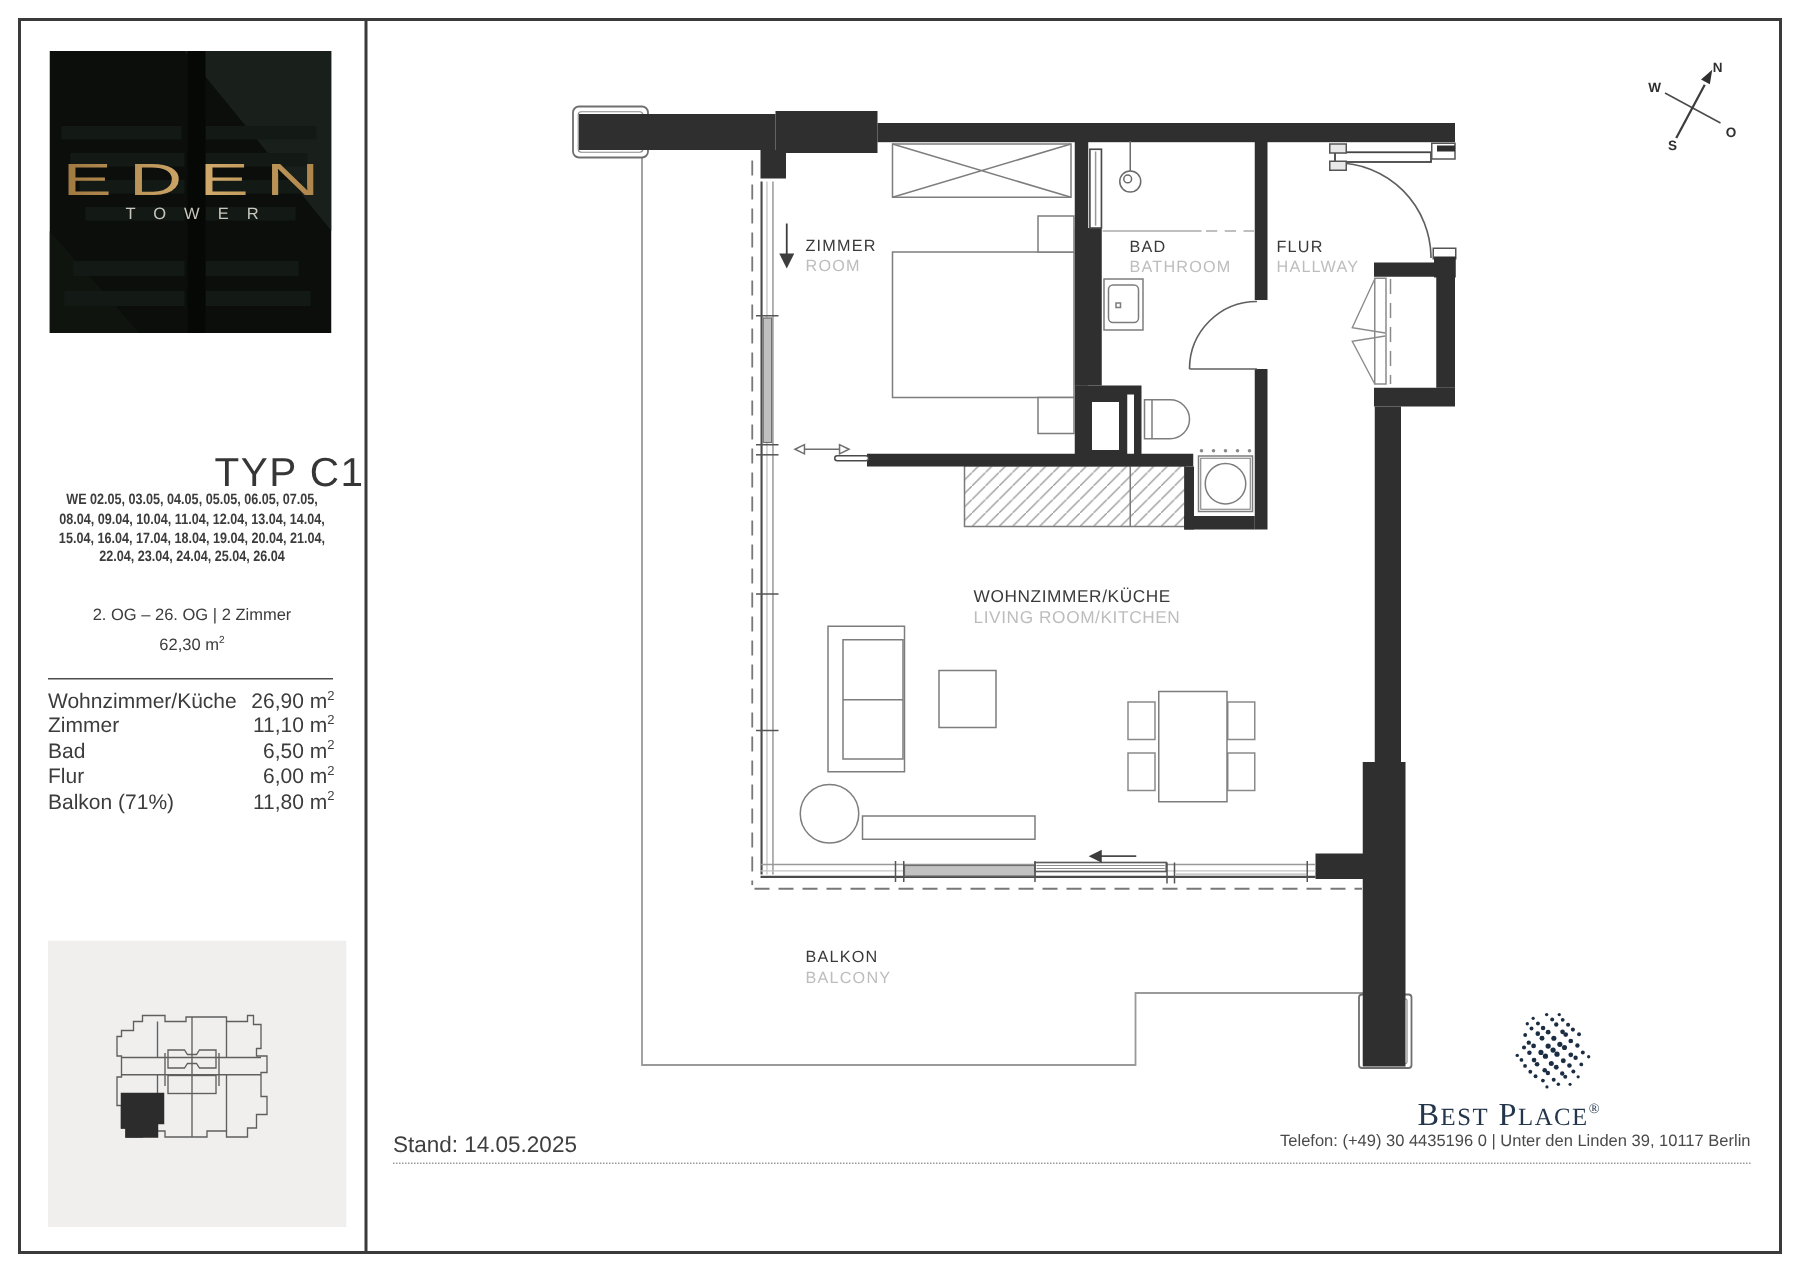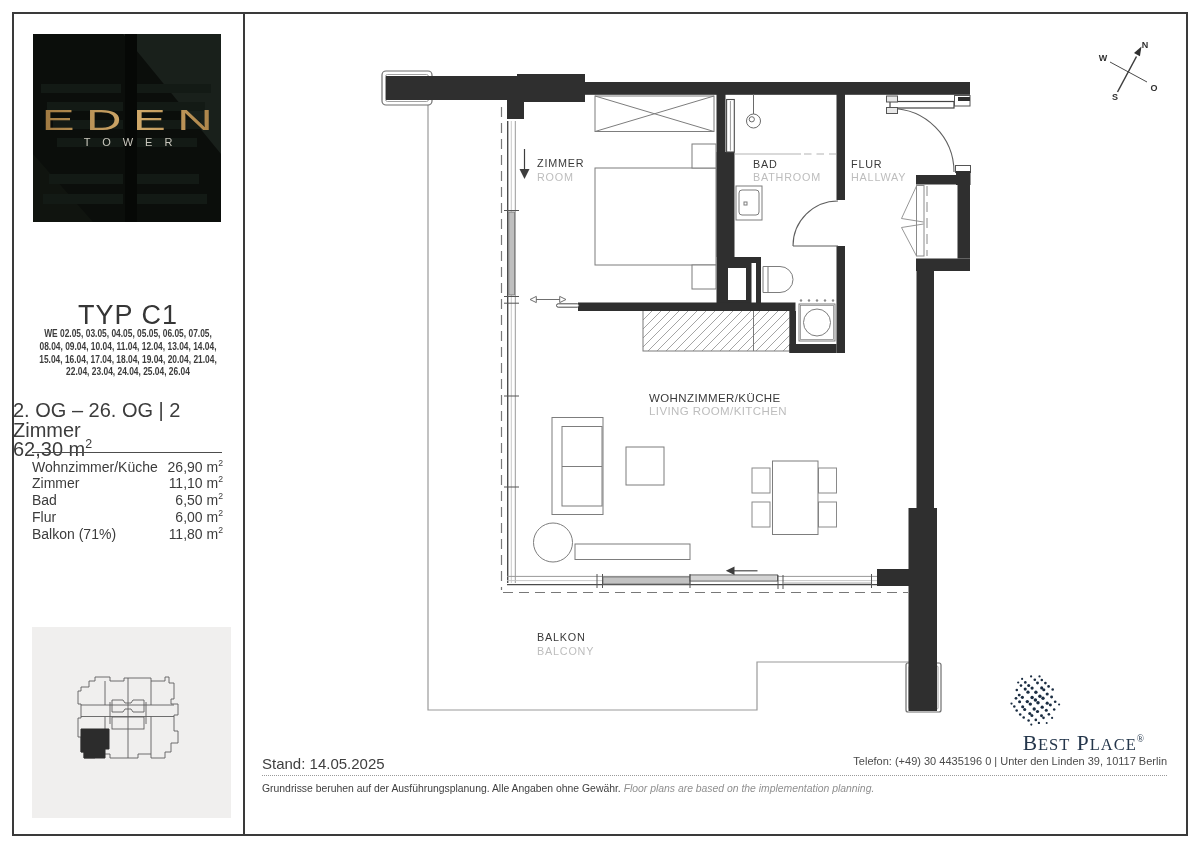--- a/index.html
+++ b/index.html
@@ -40,25 +40,25 @@
           <stop offset="0.5" stop-color="#d2ab6c"></stop>
           <stop offset="1" stop-color="#a87f45"></stop>
 </linearGradient>
       </defs>
 <g transform="translate(100,0)">
         <text x="0" y="96" transform="scale(1.64,1)" fill="url(#gold)" font-size="30" letter-spacing="7" text-anchor="middle" font-family="Liberation Sans,sans-serif">EDEN</text>
       </g>
 <text x="101" y="112" fill="#c9c7bd" font-size="11" letter-spacing="12" text-anchor="middle" font-family="Liberation Sans,sans-serif">TOWER</text>
 </svg>
 
-<div class="abs" style="left:13px;top:300px;width:230px;text-align:center;font-size:27px;letter-spacing:1px;color:#363636">TYP C1</div>
+<div class="abs" style="left:13px;top:300px;width:230px;text-align:right;font-size:27px;letter-spacing:1px;color:#363636">TYP C1</div>
 
 <div class="abs" style="left:13px;top:328px;width:230px;text-align:center;font-size:10px;font-weight:bold;line-height:12.8px;color:#3c3c3c;white-space:nowrap;transform:scaleX(0.84);transform-origin:115px 0">WE 02.05, 03.05, 04.05, 05.05, 06.05, 07.05,<br>08.04, 09.04, 10.04, 11.04, 12.04, 13.04, 14.04,<br>15.04, 16.04, 17.04, 18.04, 19.04, 20.04, 21.04,<br>22.04, 23.04, 24.04, 25.04, 26.04</div>
 
-<div class="abs" style="left:13px;top:401px;width:230px;font-size:20px;line-height:19.5px;color:#3c3c3c">2. OG – 26. OG | 2 Zimmer<br>62,30 m<sup class="m2">2</sup></div>
+<div class="abs" style="left:13px;top:401px;width:230px;text-align:center;font-size:11px;line-height:19.5px;color:#3c3c3c">2. OG – 26. OG | 2 Zimmer<br>62,30 m<sup class="m2">2</sup></div>
 
 <div class="abs" style="left:32px;top:452px;width:190px;height:1px;background:#4d4d4d"></div>
 
 <div class="abs" style="left:32px;top:458.5px;width:191px;font-size:14px;line-height:16.9px;color:#3c3c3c">
 <div style="display:flex;justify-content:space-between">
         <span>Wohnzimmer/Küche</span>
         <span>26,90 m<sup class="m2">2</sup></span>
       </div>
 <div style="display:flex;justify-content:space-between">
         <span>Zimmer</span>
@@ -413,22 +413,21 @@
 <circle cx="1038.4" cy="722.9" r="1.17"></circle>
 <circle cx="1043.0" cy="717.8" r="1.34"></circle>
 <circle cx="1048.4" cy="714.3" r="1.33"></circle>
 <circle cx="1053.7" cy="709.6" r="1.26"></circle>
 <circle cx="1058.6" cy="704.5" r="1.09"></circle>
 <circle cx="1046.2" cy="722.9" r="1.02"></circle>
 <circle cx="1051.6" cy="717.9" r="1.07"></circle>
 </g>
 </svg>
 
-<div class="abs" style="left:945px;top:731px;width:200px;text-align:right;font-family:'Liberation Serif',serif;color:#24364b;font-size:21.5px;letter-spacing:1px">B<span style="font-size:16.5px">EST</span> P<span style="font-size:16.5px">LACE</span><span style="font-size:9.5px;vertical-align:8px">®</span></div>
+<div class="abs" style="left:945px;top:731px;width:200px;text-align:left;font-family:'Liberation Serif',serif;color:#24364b;font-size:21.5px;letter-spacing:1px">B<span style="font-size:16.5px">EST</span> P<span style="font-size:16.5px">LACE</span><span style="font-size:9.5px;vertical-align:8px">®</span></div>
 
 <div class="abs" style="left:262px;top:754.5px;font-size:15px;color:#3f3f3f">Stand: 14.05.2025</div>
 
 <div class="abs" style="left:767px;top:754.5px;width:400px;text-align:right;font-size:11px;color:#4a4a4a">Telefon: (+49) 30 4435196 0 | Unter den Linden 39, 10117 Berlin</div>
 
 <div class="abs" style="left:262px;top:775px;width:905px;height:0;border-top:1px dotted #9a9a9a"></div>
 
-<div class="abs" style="left:262px;top:783px;font-size:10.4px;color:#3f3f3f">Grundrisse beruhen auf der Ausführungsplanung. Alle Angaben ohne Gewähr. <span style="color:#8f8f8f;font-style:italic">Floor plans are based on the implementation planning.</span></div>
 </div>
 
 </body></html>

